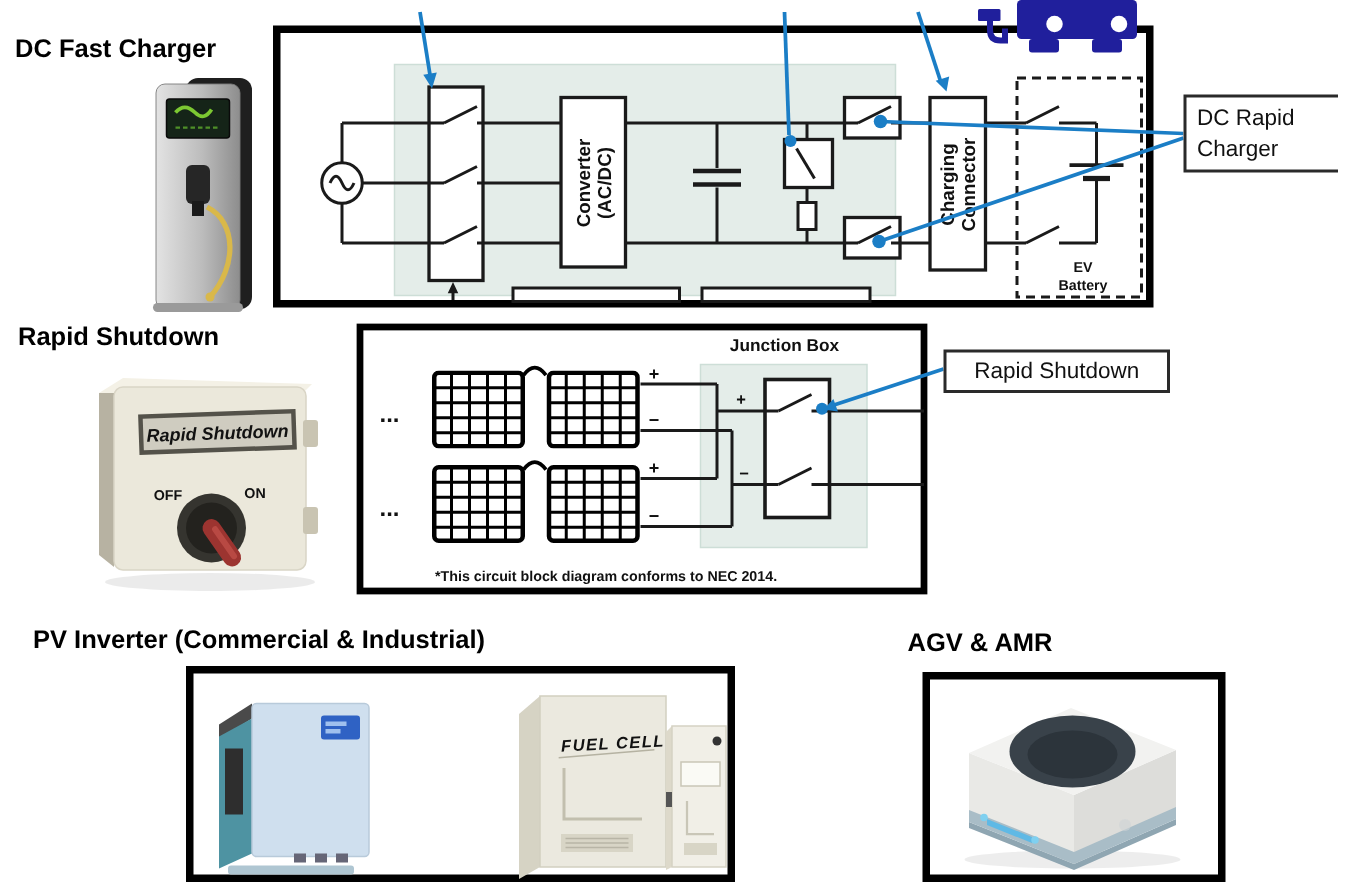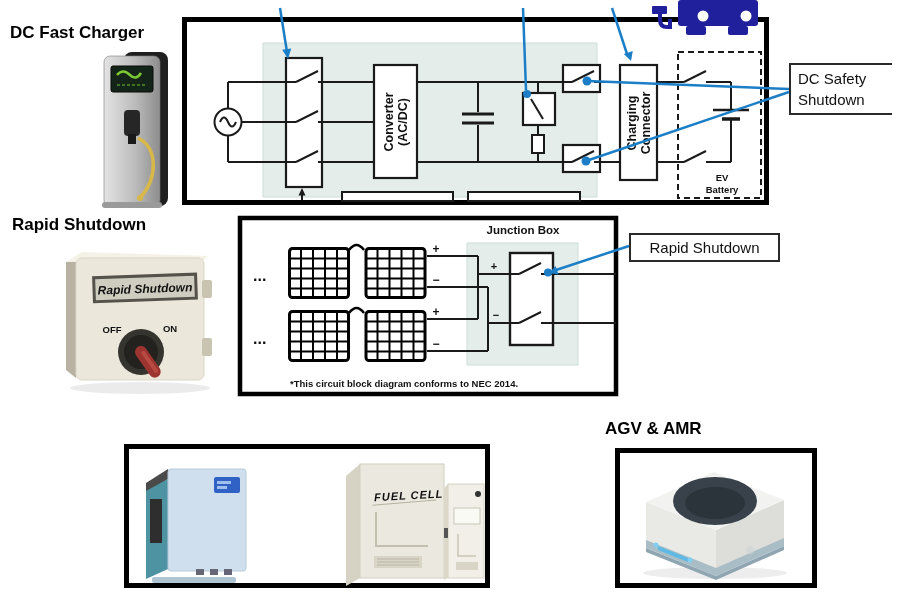--- a/index.html
+++ b/index.html
@@ -15,20 +15,21 @@
   #agv-box{left:615px;top:448px;width:192px;height:130px;}
   svg text{font-family:"Liberation Sans",sans-serif;fill:#111;}
 </style>
 </head>
 <body>
 
 <div class="canvas">
 
   <div class="heading" style="left:10px;top:23px;">DC Fast Charger</div>
   <div class="heading" style="left:12px;top:215px;">Rapid Shutdown</div>
+  <div class="heading" style="left:22px;top:417px;">PV Inverter (Commercial &amp; Industrial)</div>
   <div class="heading" style="left:605px;top:419px;">AGV &amp; AMR</div>
 
   <svg class="abs" style="left:0;top:0" width="900" height="212" viewBox="0 0 900 212">
 
     <rect x="184.5" y="19.5" width="582" height="183" fill="#ffffff" stroke="#000" stroke-width="5"></rect>
 
     <rect x="263" y="43" width="334" height="154" fill="#e4ede9" stroke="#cdded7" stroke-width="1"></rect>
 
     <g stroke="#1a1a1a" stroke-width="2" fill="none">
 
@@ -211,22 +212,22 @@
     <text x="290" y="387" font-size="9.5" font-weight="bold" fill="#222">*This circuit block diagram conforms to NEC 2014.</text>
 
     <g stroke="#1b7ec6" stroke-width="2.5" fill="#1b7ec6">
       <line x1="629" y1="246" x2="556" y2="270"></line>
       <polygon points="549,273 558.6,274.4 555.6,266" stroke="none"></polygon>
       <circle cx="548" cy="272.5" r="4" stroke="none"></circle>
     </g>
   </svg>
 
   <div class="callout" id="dc-callout">
-    <div>DC Safety</div>
-    <div>Shutdown</div>
+    <div>DC Rapid</div>
+    <div>Charger</div>
   </div>
   <div class="callout" id="rs-callout">Rapid Shutdown</div>
 
   <svg class="abs" style="left:90px;top:50px" width="100" height="162" viewBox="0 0 100 162">
     <defs>
       <linearGradient id="gmetal" x1="0" y1="0" x2="1" y2="0">
         <stop offset="0" stop-color="#e3e3e3"></stop>
           <stop offset="0.55" stop-color="#bcbcbc"></stop>
           <stop offset="1" stop-color="#8d8d8d"></stop>
       </linearGradient>

